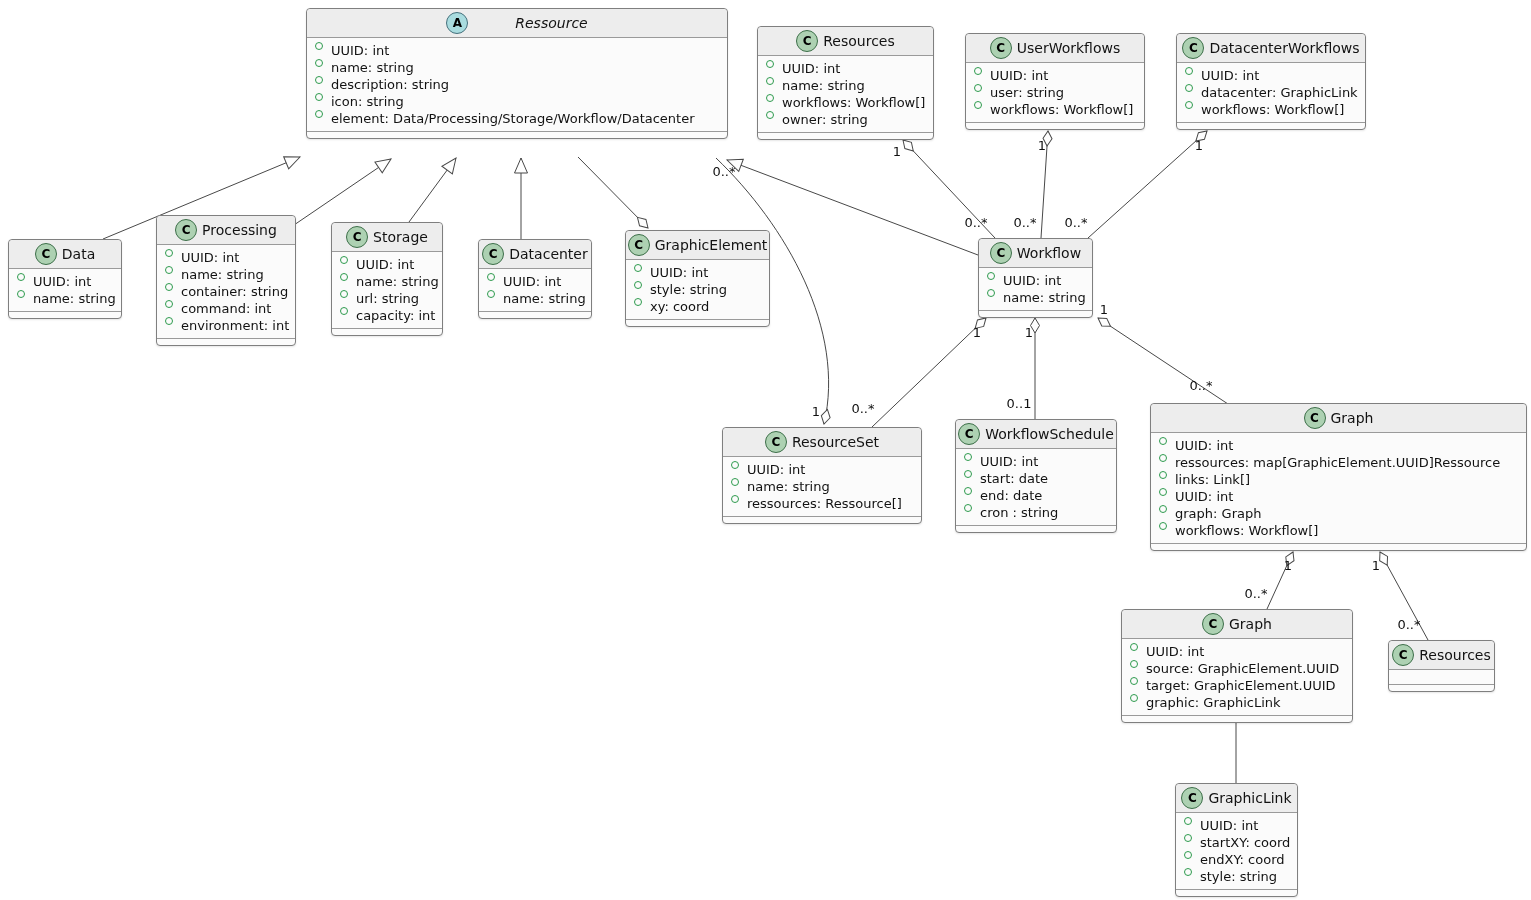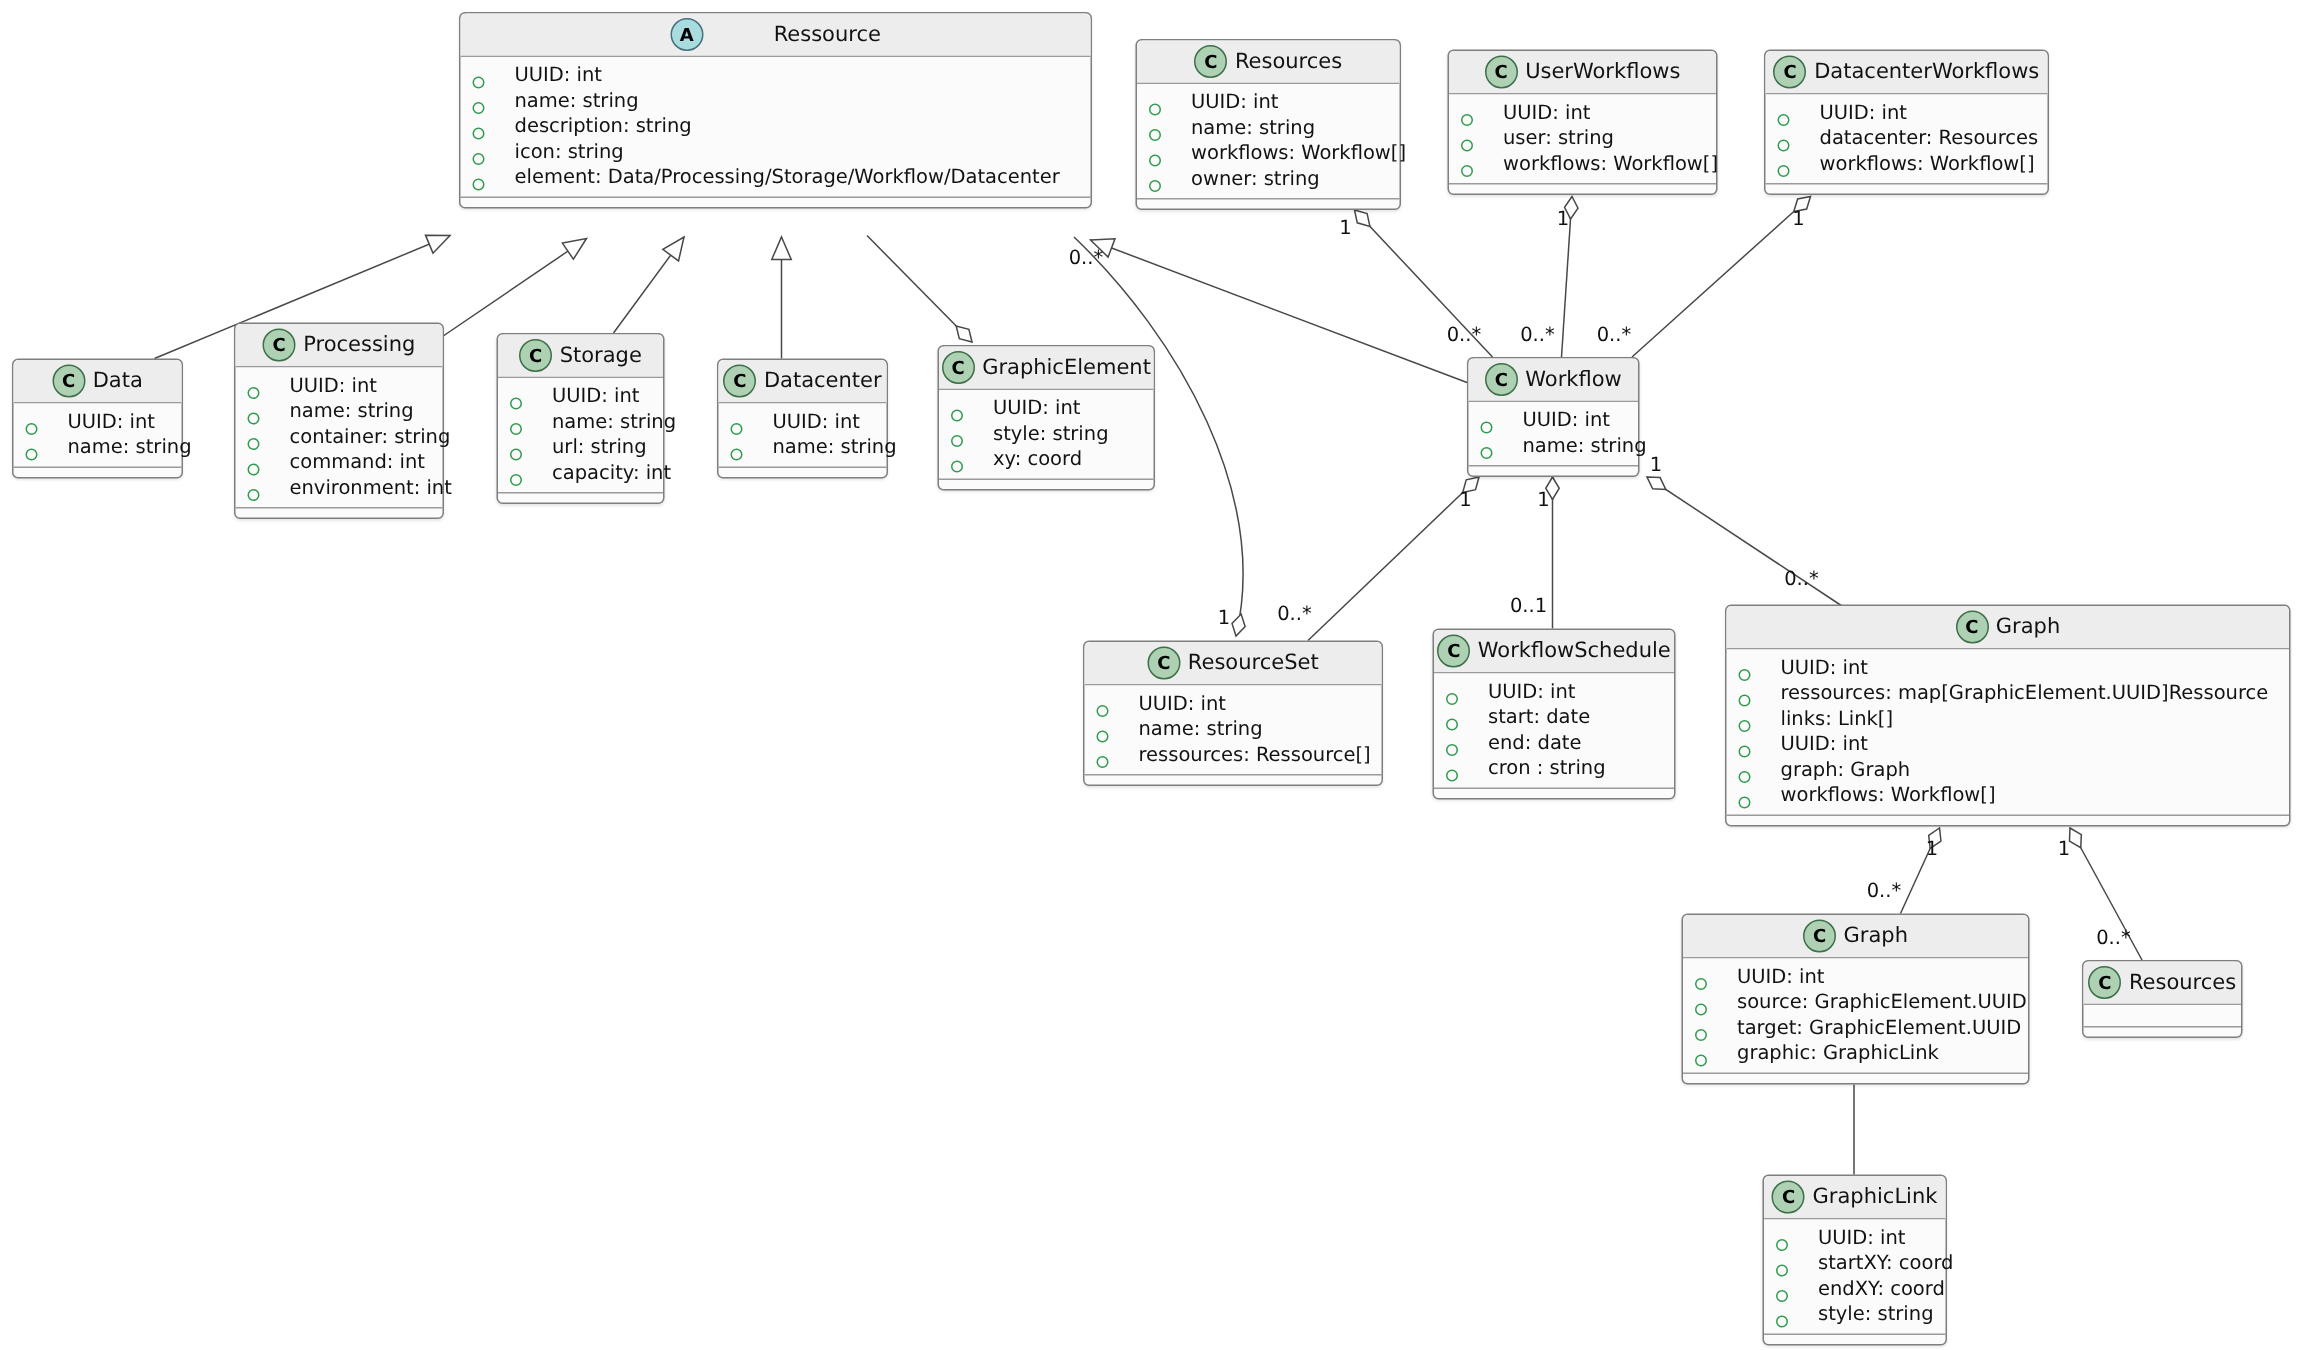--- a/index.html
+++ b/index.html
@@ -11,23 +11,23 @@
   svg text.mult{font-size:13px;fill:#111;font-family:"DejaVu Sans","Liberation Sans",sans-serif;}
   .uml-class{position:absolute;background:#FBFBFB;border:1px solid #7f7f7f;border-radius:4px;
              box-shadow:0 1px 2px rgba(0,0,0,.10);color:#121212;font-size:13px;}
   .uml-header{height:28px;display:flex;align-items:center;justify-content:center;gap:5px;
               background:#EDEDED;border-bottom:1px solid #9a9a9a;border-radius:4px 4px 0 0;
               font-size:14px;white-space:nowrap;overflow:hidden;}
   .circ{width:20px;height:20px;border-radius:50%;background:#ADD1B2;border:1px solid #3d6f49;
         display:flex;align-items:center;justify-content:center;font-weight:bold;font-size:12px;
         color:#000;flex:0 0 auto;}
   .circ.abstract{background:#A9DCDF;border-color:#45707c;}
-  .cname.abstract-name{margin-left:42px;}
+  .cname.abstract-name{font-style:italic;margin-left:42px;}
   .uml-attrs{padding:4px 8px;border-bottom:1px solid #9a9a9a;min-height:6px;}
-  .attr{display:flex;align-items:flex-end;gap:20px;line-height:17px;white-space:nowrap;}
+  .attr{display:flex;align-items:flex-start;gap:8px;line-height:17px;white-space:nowrap;}
   .bullet{width:6px;height:6px;border-radius:50%;border:1px solid #2e9b4e;background:transparent;flex:0 0 auto;}
   .uml-methods{height:6px;border-radius:0 0 4px 4px;}
 </style>
 </head>
 <body>
 
 <div id="diagram">
   <svg id="edges" xmlns="http://www.w3.org/2000/svg" viewBox="0 0 1531 900">
       <path d="M103,239 L300,157" class="edge"></path>
       <polygon points="0,0 -15,6.5 -15,-6.5" transform="translate(300,157) rotate(-22.6)" class="marker"></polygon>
@@ -159,21 +159,21 @@
         <span class="circ">C</span>
         <span class="cname">DatacenterWorkflows</span>
       </div>
       <div class="uml-attrs">
         <div class="attr">
           <span class="bullet"></span>
           <span>UUID: int</span>
         </div>
         <div class="attr">
           <span class="bullet"></span>
-          <span>datacenter: Resources</span>
+          <span>datacenter: GraphicLink</span>
         </div>
         <div class="attr">
           <span class="bullet"></span>
           <span>workflows: Workflow[]</span>
         </div>
       </div>
       <div class="uml-methods"></div>
     </div>
     <div class="uml-class" style="left: 8px; top: 239px; width: 112px;">
       <div class="uml-header">

